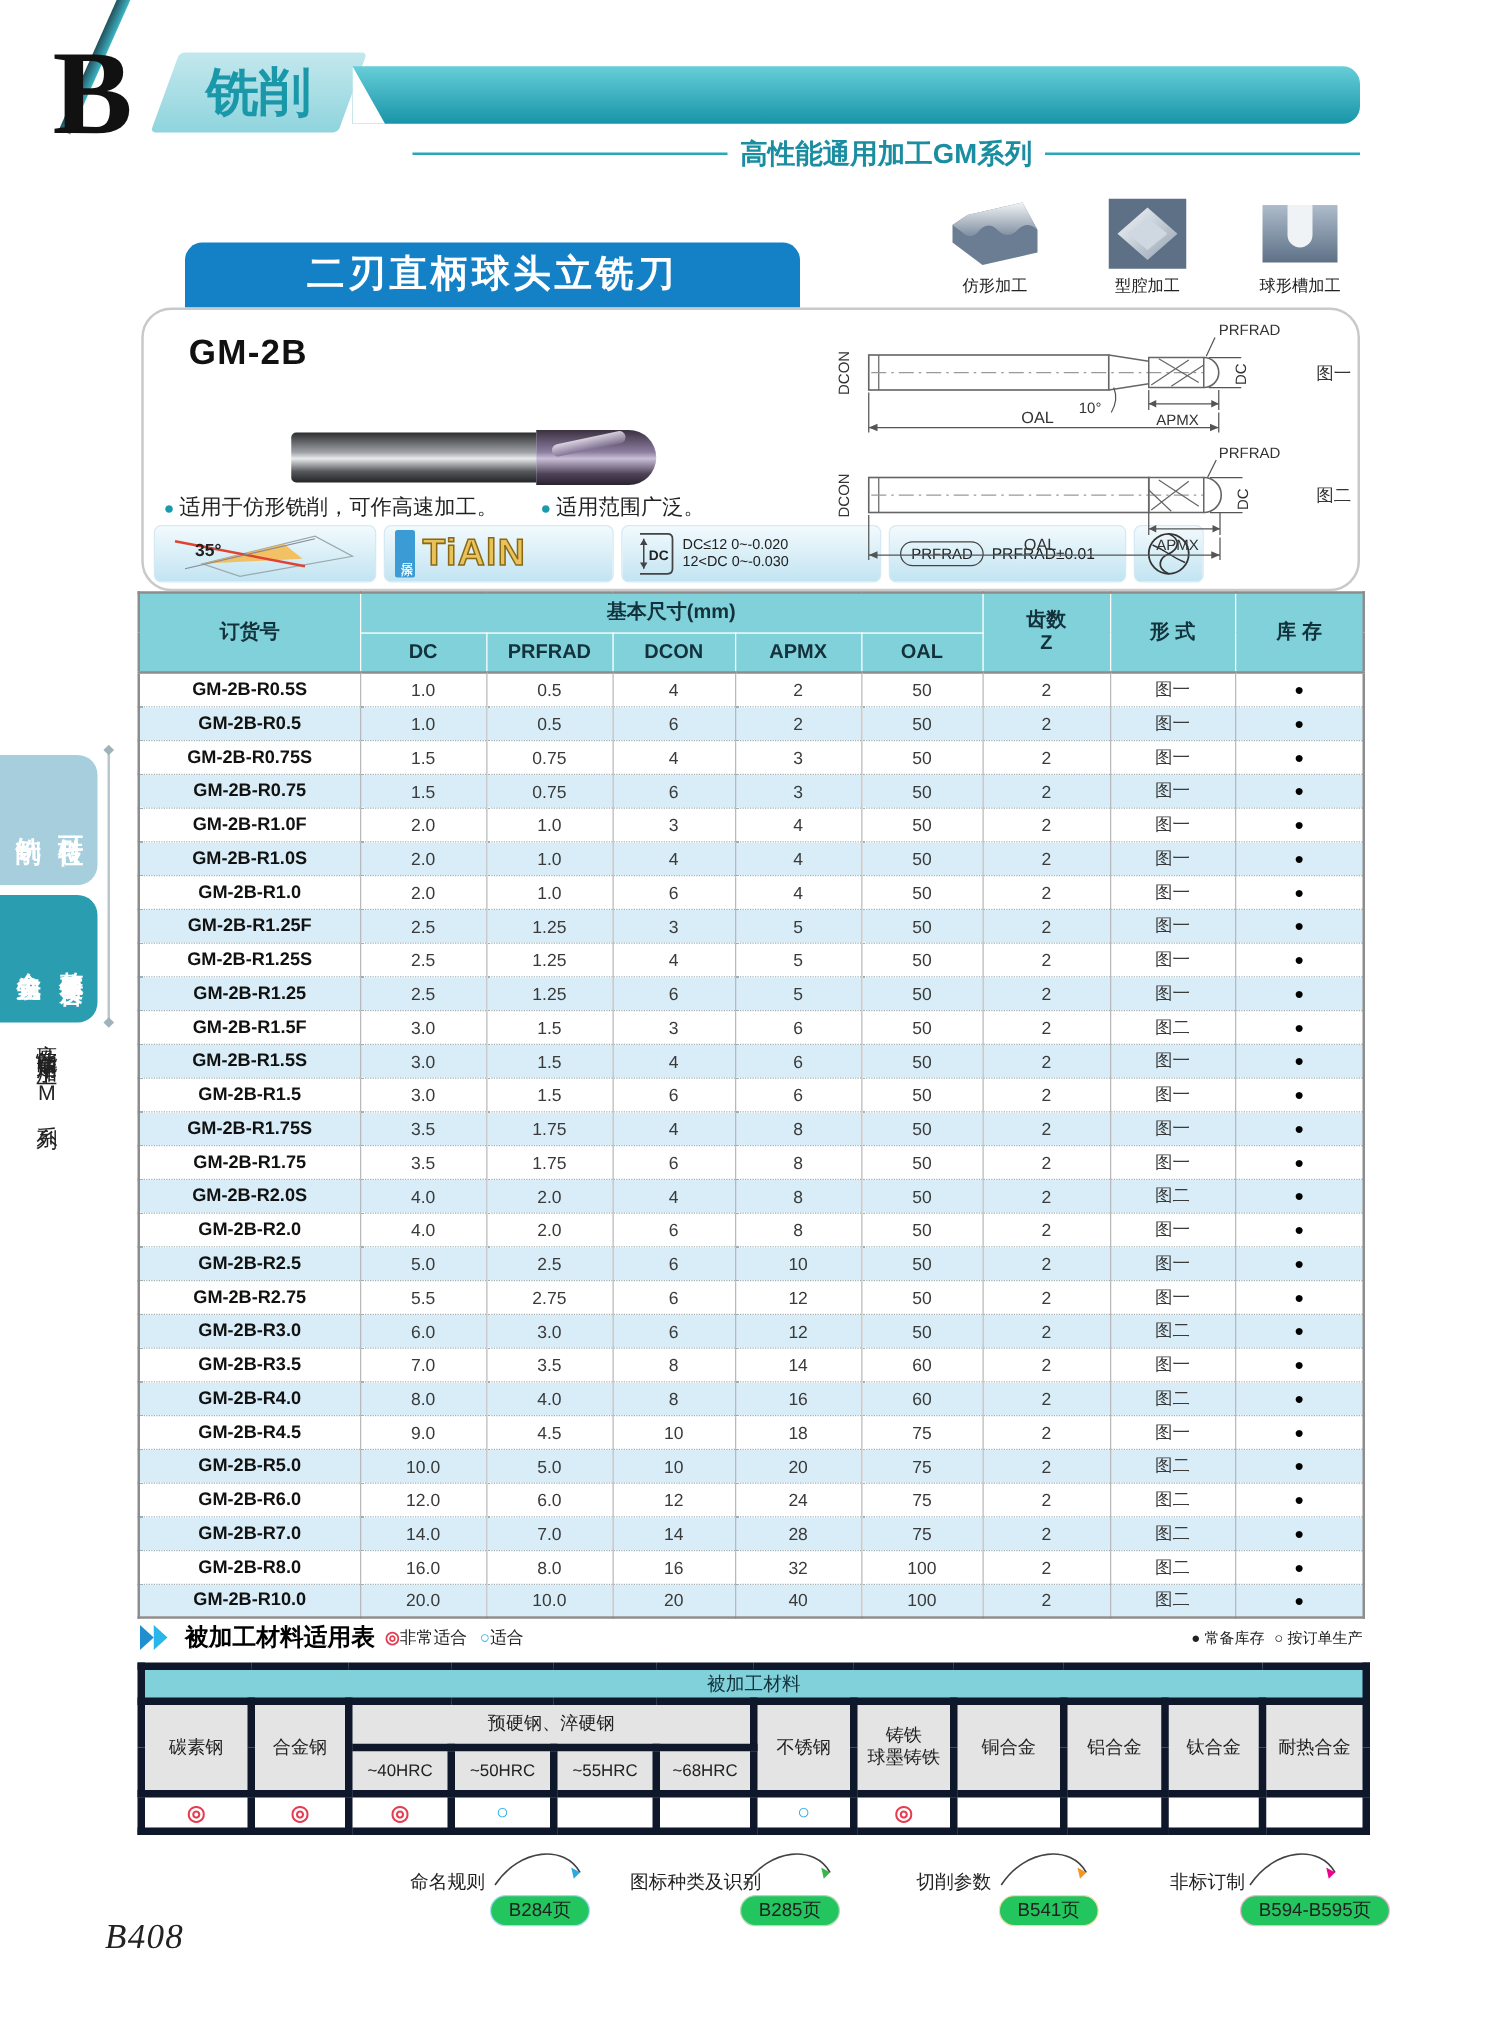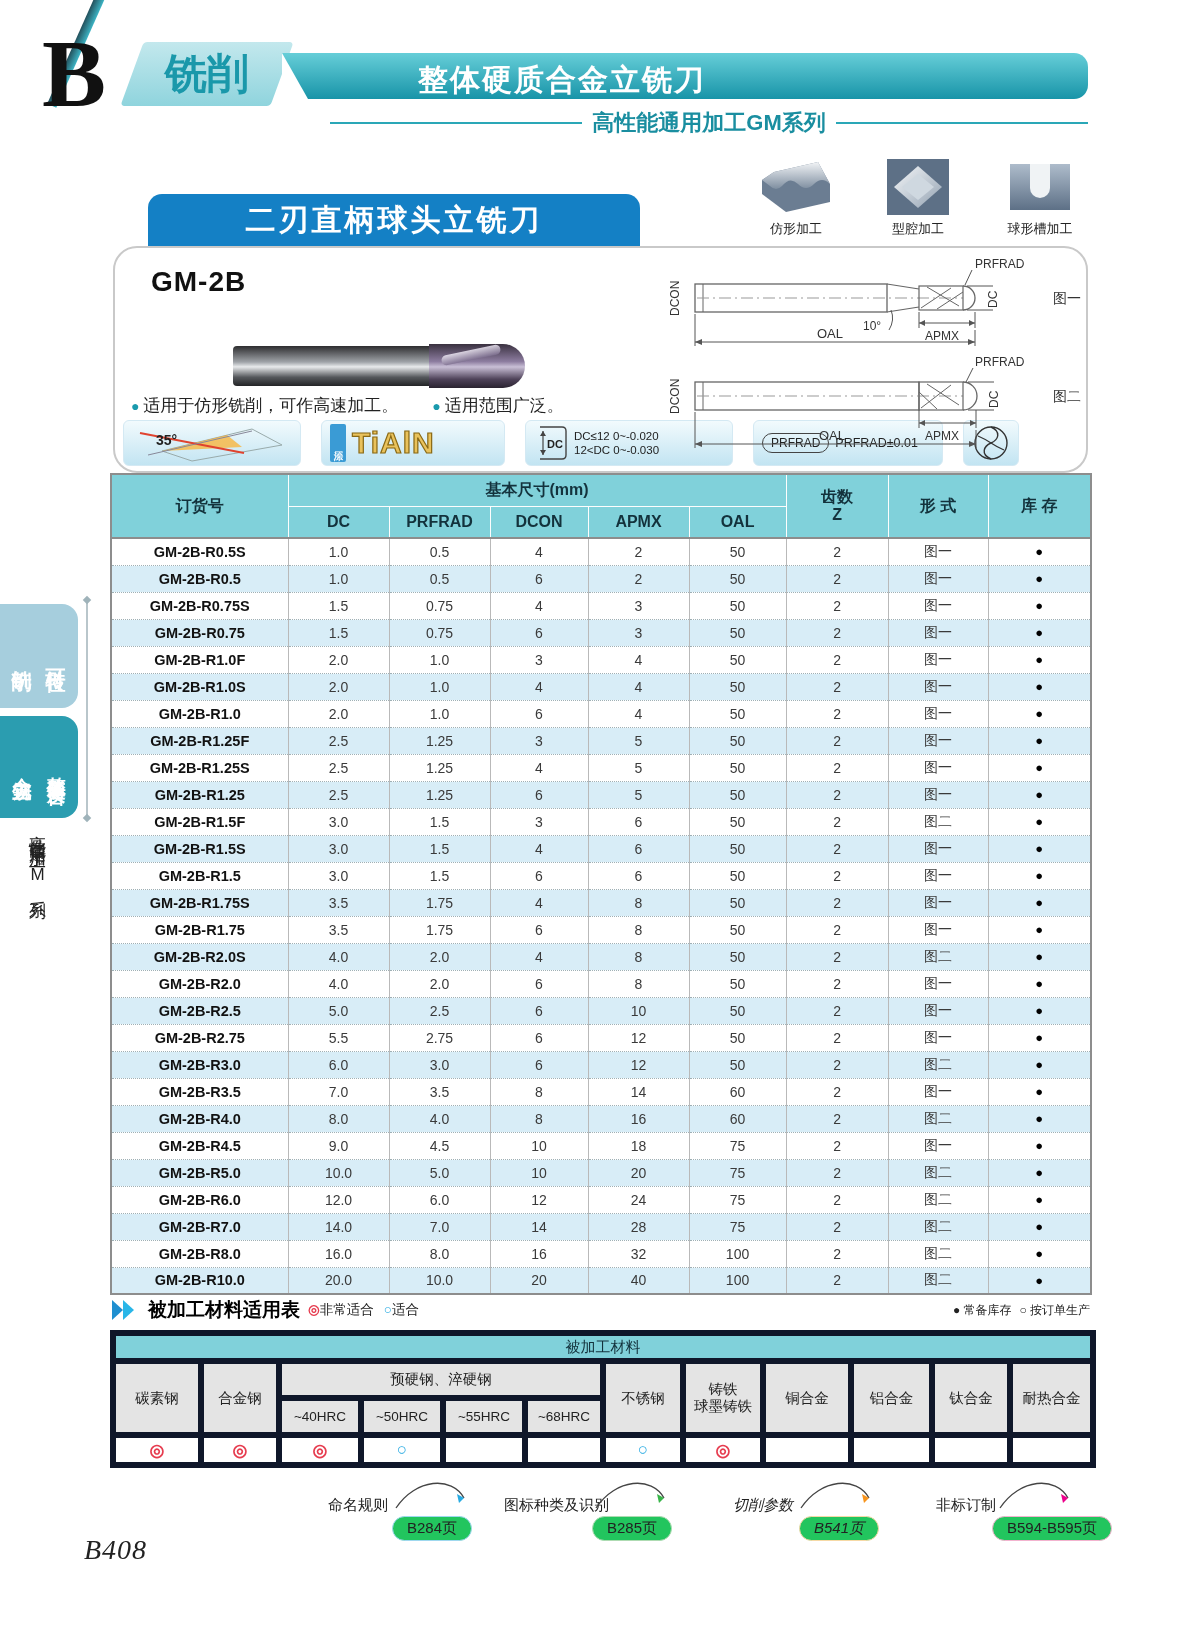--- a/index.html
+++ b/index.html
@@ -29,21 +29,21 @@
 
   
   .panel { position:absolute; left:113px; top:246px; width:975px; height:227px; border:2px solid #c9c9c9; border-radius:24px; background:#fff; }
   .model { position:absolute; left:36px; top:18px; font-size:28px; font-weight:bold; color:#111; letter-spacing:1px; }
   .tool-photo { position:absolute; left:118px; top:92px; width:292px; height:52px; }
   .tool-shank { position:absolute; left:0; top:6px; width:196px; height:40px; border-radius:4px 0 0 4px; background:linear-gradient(180deg,#2d2d2f,#9fa3a8 40%,#e8eaec 52%,#55585c 78%,#232426); }
   .tool-flute { position:absolute; left:196px; top:4px; width:96px; height:44px; border-radius:0 22px 22px 0; background:linear-gradient(180deg,#3a3140,#8d7da0 40%,#c9bfd6 52%,#4e4259 80%,#2a2330); }
   .tool-flute::after { content:""; position:absolute; left:12px; top:6px; width:60px; height:10px; background:linear-gradient(180deg,#efeaf5,#7e7090); transform:rotate(-12deg); border-radius:5px; opacity:.85; }
   .features { position:absolute; left:16px; top:146px; font-size:17px; color:#222; display:flex; gap:34px; white-space:nowrap; }
   .features .it::before { content:"● "; color:#1a9aad; font-size:14px; }
-  .badges { position:absolute; left:8px; top:172px; display:flex; gap:20px; align-items:stretch; }
+  .badges { position:absolute; left:8px; top:172px; display:flex; gap:6px; align-items:stretch; }
   .badge { height:46px; background:linear-gradient(180deg,#f2fafd,#c2e4f2); border:1px solid #d4e9f3; border-radius:6px; display:flex; align-items:center; padding:2px 8px; gap:6px; }
   .badge .two-line { font-size:11.5px; color:#222; line-height:1.25; white-space:pre-line; }
   .badge-angle { width:178px; position:relative; }
   .badge-coat { width:184px; }
   .coat-strip { width:16px; height:38px; background:#3a9bd5; border-radius:2px; color:#fff; font-size:10px; writing-mode:vertical-rl; text-orientation:upright; text-align:center; line-height:16px; }
   .coat-name { font-size:30px; font-weight:900; color:#e9c25c; -webkit-text-stroke:1.2px #8a6914; letter-spacing:1px; font-family:"Liberation Sans", sans-serif; }
   .badge-dc { width:208px; }
   .badge-prfrad { width:190px; }
   .prfrad-pill { font-size:12px; color:#222; border:1.5px solid #444; border-radius:10px; padding:2px 8px; white-space:nowrap; position:relative; }
   .prfrad-tol { font-size:12.5px; color:#222; white-space:nowrap; }
@@ -108,21 +108,20 @@
 </head>
 <body>
 
 <div class="slash"></div>
 <div class="letter-b">B</div>
 <div class="mill-tag">
     <span>铣削</span>
   </div>
 <div class="header-bar">
   <span class="cut"></span>
-  <span class="t">整体硬质合金立铣刀</span>
 </div>
 <div class="subtitle-row">
   <span class="ln"></span>
   <span class="tx">高性能通用加工GM系列</span>
   <span class="ln"></span>
 </div>
 
 <div class="section-label">二刃直柄球头立铣刀</div>
 
 <div class="mach-icons">
@@ -692,21 +691,21 @@
   <span class="box bx-blue" style="left:64px; top:20px;">B284页</span>
 </div>
 <div class="flink" style="left:504px; top:1496px;text-align:right;">
   <span class="lbl">图标种类及识别</span>
   <svg style="left:86px; top:-22px;" width="86" height="40" viewBox="0 0 86 40">
     <path d="M6,34 C 26,4 62,2 74,24" fill="none" stroke="#444" stroke-width="1.3"></path>
     <path d="M74,24 l-7,-4 l2,9 Z" fill="#39b54a"></path>
   </svg>
   <span class="box bx-green" style="left:88px; top:20px;">B285页</span>
 </div>
-<div class="flink" style="left:733px; top:1496px;font-style:italic;">
+<div class="flink" style="left:733px; top:1496px;">
   <span class="lbl">切削参数</span>
   <svg style="left:62px; top:-22px;" width="86" height="40" viewBox="0 0 86 40">
     <path d="M6,34 C 26,4 62,2 74,24" fill="none" stroke="#444" stroke-width="1.3"></path>
     <path d="M74,24 l-7,-4 l2,9 Z" fill="#f7941d"></path>
   </svg>
   <span class="box bx-orange" style="left:66px; top:20px;">B541页</span>
 </div>
 <div class="flink" style="left:936px; top:1496px;">
   <span class="lbl">非标订制</span>
   <svg style="left:58px; top:-22px;" width="86" height="40" viewBox="0 0 86 40">

